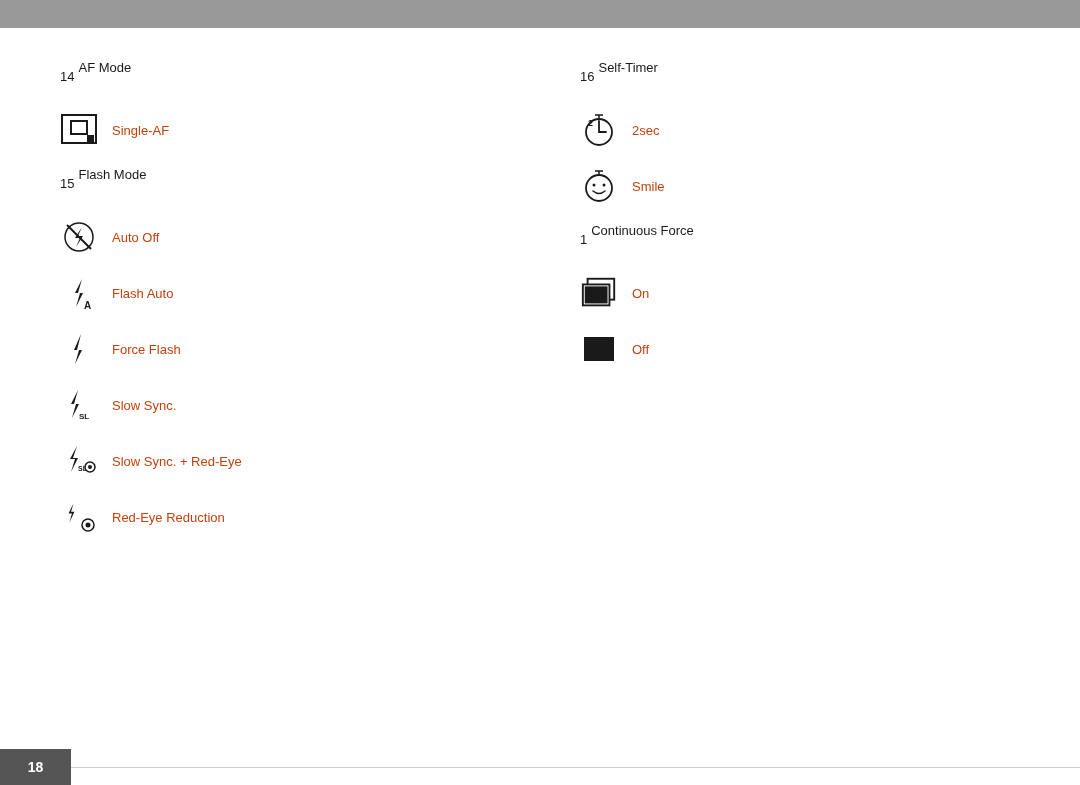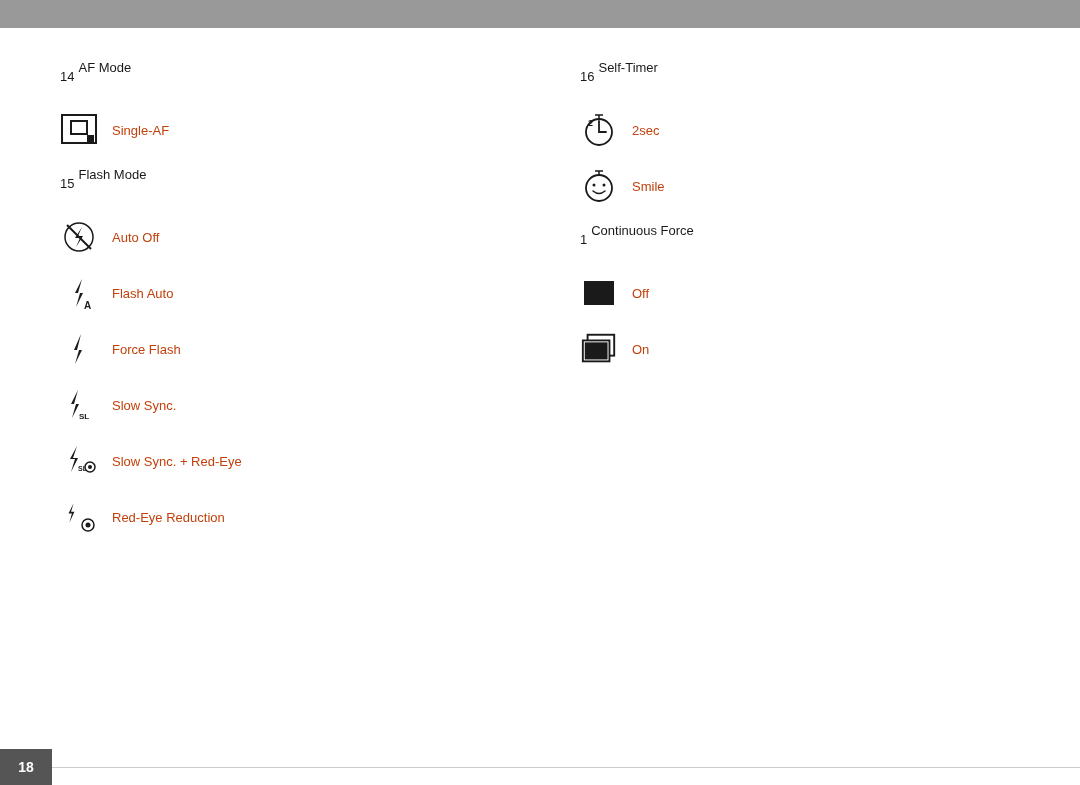--- a/index.html
+++ b/index.html
@@ -79,21 +79,21 @@
     
     .bottom-section {
       position: absolute;
       bottom: 0;
       left: 0;
       right: 0;
     }
 
     .page-number-bar {
       background: #555555;
-      width: 52px;
+      width: 71px;
       height: 36px;
       display: flex;
       align-items: center;
       justify-content: center;
       color: white;
       font-size: 14px;
       font-weight: bold;
     }
 
     .bottom-line {
@@ -246,39 +246,39 @@
       <span class="item-label">Smile</span>
     </div>
 
     <div class="section-header" style="margin-top:6px;">
       <span class="section-number">1</span>
       <span class="section-title">Continuous Force</span>
     </div>
 
     <div class="item-row">
       <div class="icon-box">
+        <svg width="40" height="34" viewBox="0 0 40 34" fill="none" xmlns="http://www.w3.org/2000/svg">
+
+          <rect x="8" y="2" width="28" height="22" stroke="#1a1a1a" stroke-width="2" fill="white"></rect>
+
+          <rect x="3" y="8" width="28" height="22" stroke="#1a1a1a" stroke-width="2" fill="white"></rect>
+
+          <rect x="5" y="10" width="24" height="18" fill="#1a1a1a"></rect>
+        </svg>
+      </div>
+      <span class="item-label">On</span>
+    </div>
+
+    <div class="item-row">
+      <div class="icon-box">
         <svg width="38" height="30" viewBox="0 0 38 30" fill="none" xmlns="http://www.w3.org/2000/svg">
           <rect x="4" y="3" width="30" height="24" fill="#1a1a1a"></rect>
         </svg>
       </div>
       <span class="item-label">Off</span>
-    </div>
-
-    <div class="item-row">
-      <div class="icon-box">
-        <svg width="40" height="34" viewBox="0 0 40 34" fill="none" xmlns="http://www.w3.org/2000/svg">
-
-          <rect x="8" y="2" width="28" height="22" stroke="#1a1a1a" stroke-width="2" fill="white"></rect>
-
-          <rect x="3" y="8" width="28" height="22" stroke="#1a1a1a" stroke-width="2" fill="white"></rect>
-
-          <rect x="5" y="10" width="24" height="18" fill="#1a1a1a"></rect>
-        </svg>
-      </div>
-      <span class="item-label">On</span>
     </div>
 
   </div>
 </div>
 
 <div class="bottom-section">
   <div class="bottom-row">
     <div class="page-number-bar">18</div>
     <div class="bottom-line" style="flex:1; align-self: center; height:1px; background:#cccccc; margin-left:0;"></div>
   </div>

